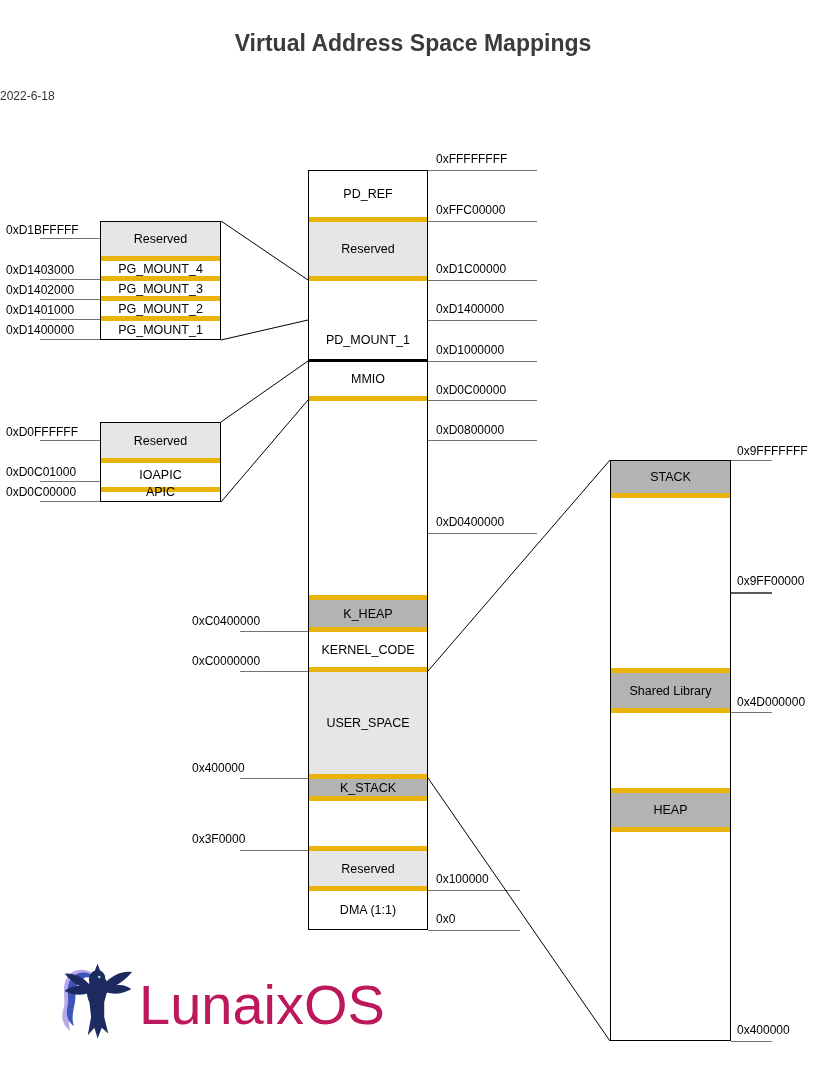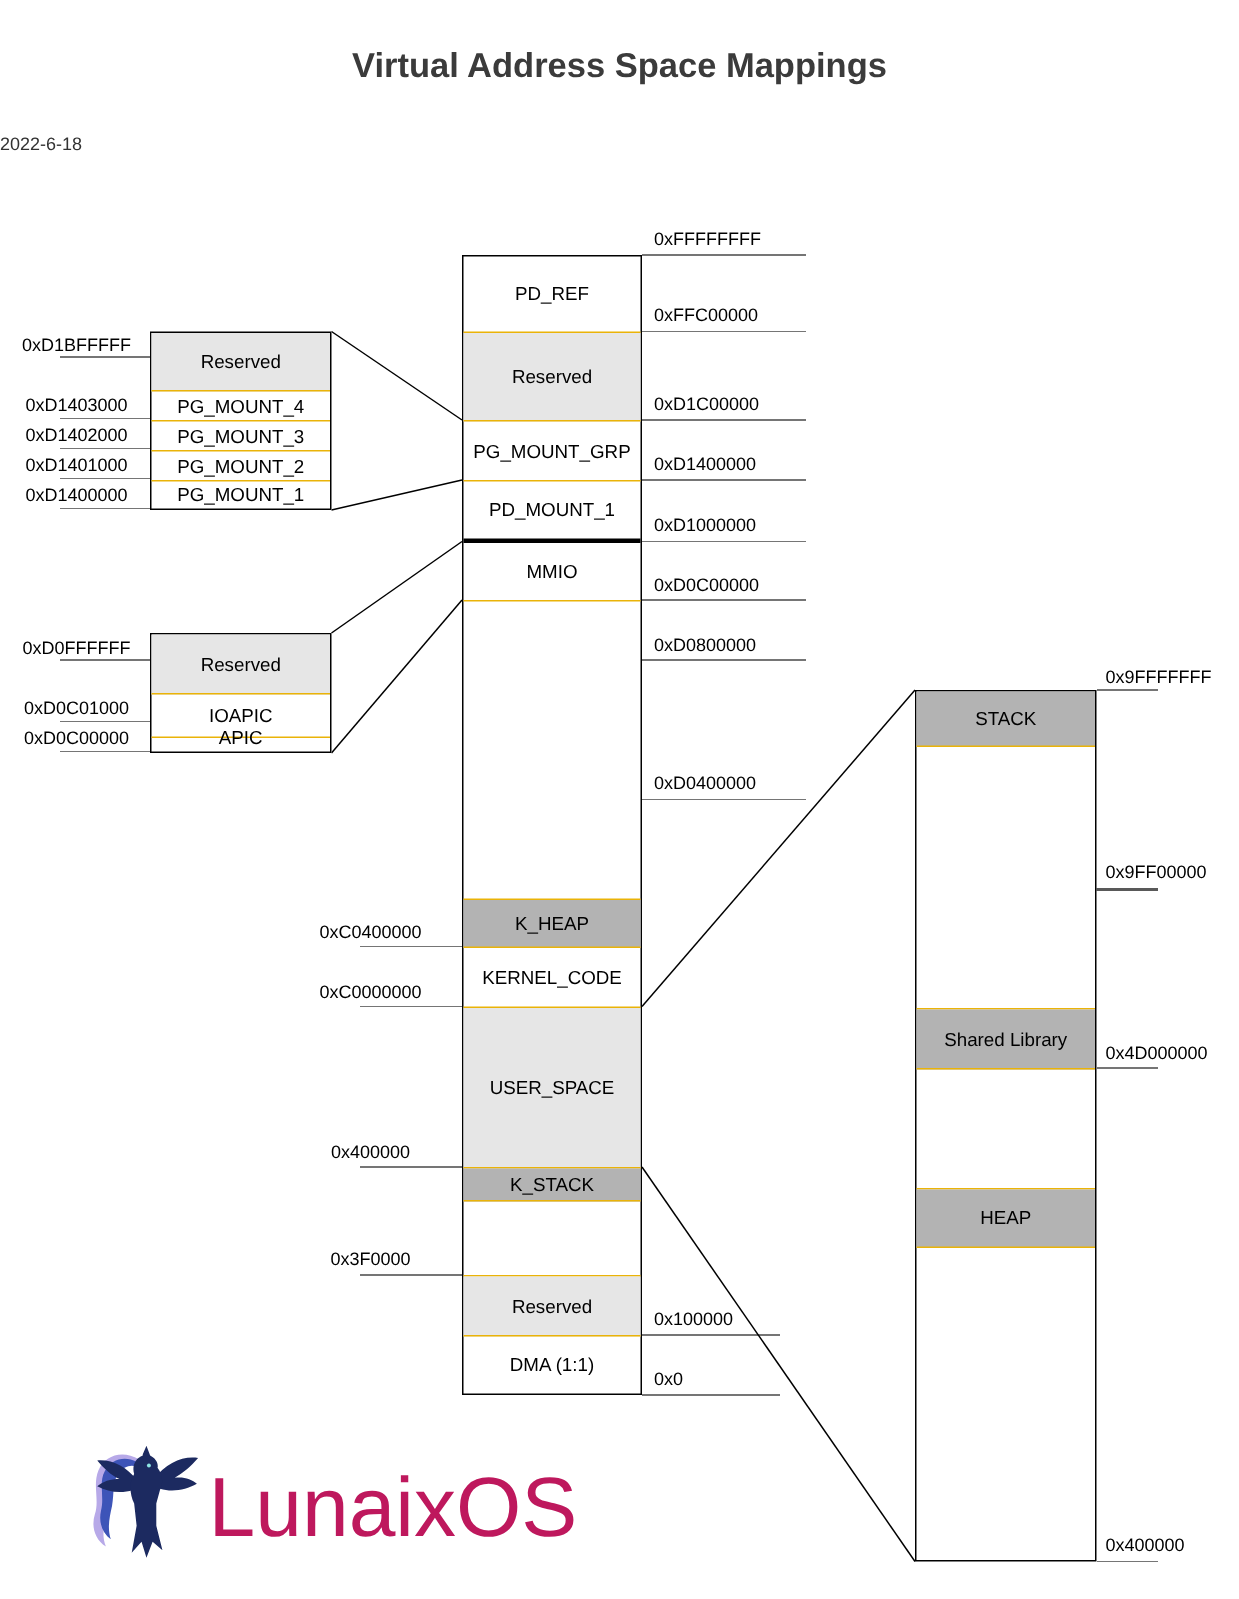--- a/index.html
+++ b/index.html
@@ -5,27 +5,27 @@
   html,body{margin:0;padding:0;background:#fff;}
   .canvas{position:relative;width:826px;height:1066px;background:#ffffff;overflow:hidden;
           font-family:"Liberation Sans", sans-serif;color:#000;}
   .title{position:absolute;left:0;top:30px;width:826px;text-align:center;
          font-size:23px;font-weight:700;color:#3b3b3b;}
   .date{position:absolute;left:0;top:89px;width:826px;
         font-size:12px;color:#333;}
   .overlay{position:absolute;left:0;top:0;width:826px;height:1066px;pointer-events:none;}
   .col{position:absolute;border:1px solid #000;box-sizing:border-box;background:#fff;}
   .sec{position:absolute;left:0;right:0;display:flex;align-items:center;justify-content:center;
-       font-size:12.5px;border-bottom:1px solid #eab308;box-sizing:border-box;text-align:center;}
+       font-size:12.5px;border-bottom:5px solid #eab308;box-sizing:border-box;text-align:center;}
   .sec.last{border-bottom:none;}
   .sec.thick{border-bottom:3px solid #000;}
   .grey{background:#e6e6e6;}
   .dark{background:#b3b3b3;}
   .addr{position:absolute;font-size:12px;white-space:nowrap;line-height:14px;}
-  .ar{text-align:center;}
+  .ar{text-align:left;}
   .two-line{flex-direction:column;line-height:15px;}
   .logo{position:absolute;left:55px;top:962px;display:flex;align-items:center;}
   .logo-text{font-size:56px;color:#be185d;font-weight:500;letter-spacing:0px;margin-left:2px;}
 </style>
 </head>
 <body>
 
 <div class="canvas">
 
   <div class="title">Virtual Address Space Mappings</div>
@@ -86,21 +86,20 @@
       <line x1="368" y1="800" x2="368" y2="844" marker-end="url(#arrow)"></line>
       <line x1="670" y1="497" x2="670" y2="587" marker-end="url(#arrow)"></line>
       <line x1="670" y1="671" x2="670" y2="600" marker-end="url(#arrow)"></line>
       <line x1="670" y1="792" x2="670" y2="718" marker-end="url(#arrow)"></line>
     </g>
   </svg>
 
   <div class="col" style="left:308px;top:170px;width:120px;height:760px;">
     <div class="sec" style="top:0;height:51px">PD_REF</div>
     <div class="sec grey" style="top:51px;height:59px">Reserved</div>
-    <div class="sec" style="top:110px;height:40px">PG_MOUNT_GRP</div>
     <div class="sec thick" style="top:150px;height:41px">PD_MOUNT_1</div>
     <div class="sec" style="top:191px;height:39px">MMIO</div>
     <div class="sec" style="top:363px;height:66px"></div>
     <div class="sec dark" style="top:429px;height:32px">K_HEAP</div>
     <div class="sec" style="top:461px;height:40px">KERNEL_CODE</div>
     <div class="sec grey" style="top:501px;height:107px">USER_SPACE</div>
     <div class="sec dark" style="top:608px;height:22px">K_STACK</div>
     <div class="sec" style="top:630px;height:50px"></div>
     <div class="sec grey" style="top:680px;height:40px">Reserved</div>
     <div class="sec last" style="top:720px;height:38px">DMA (1:1)</div>

